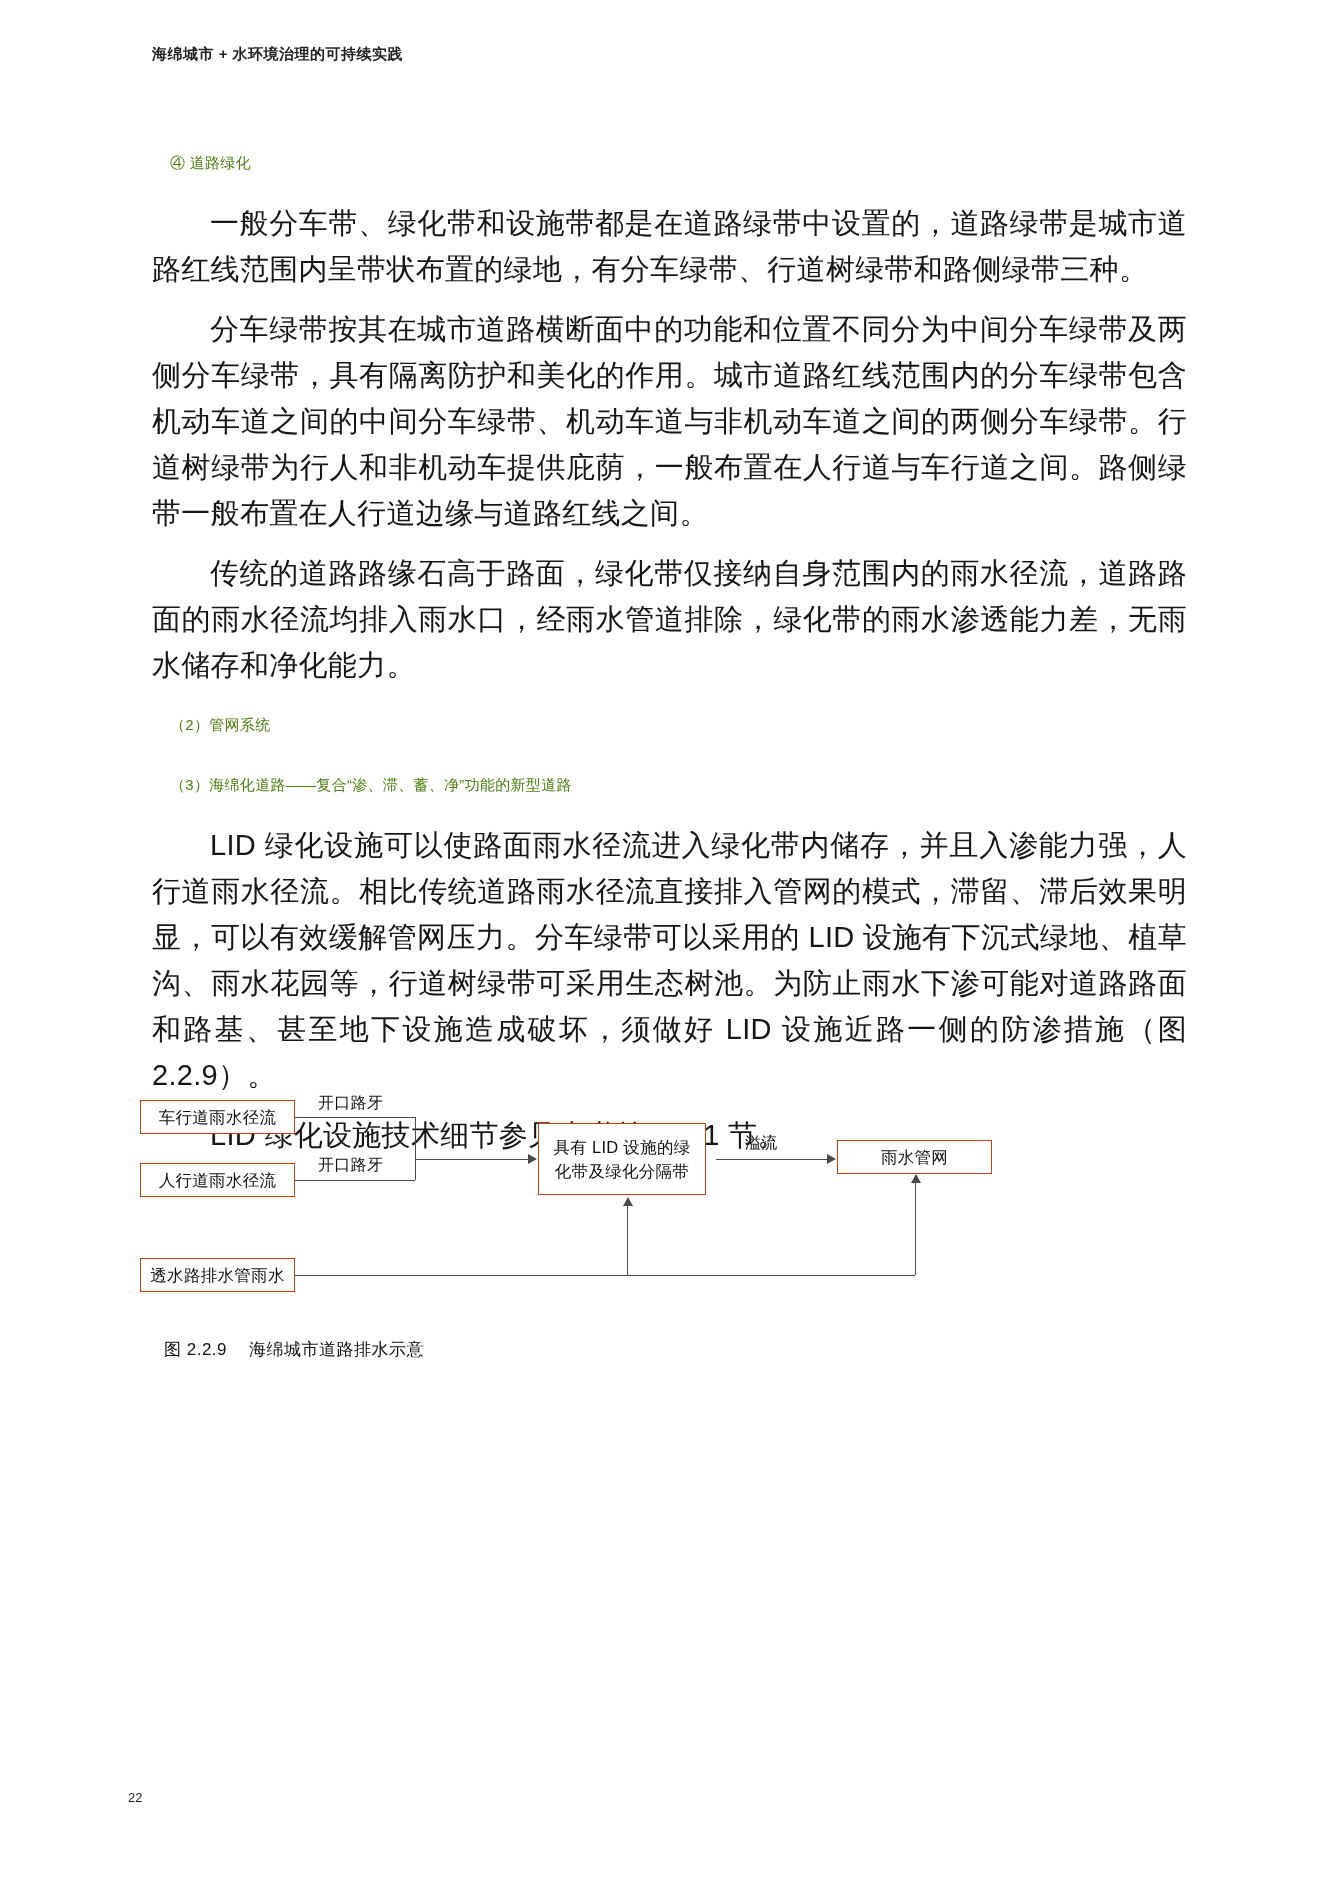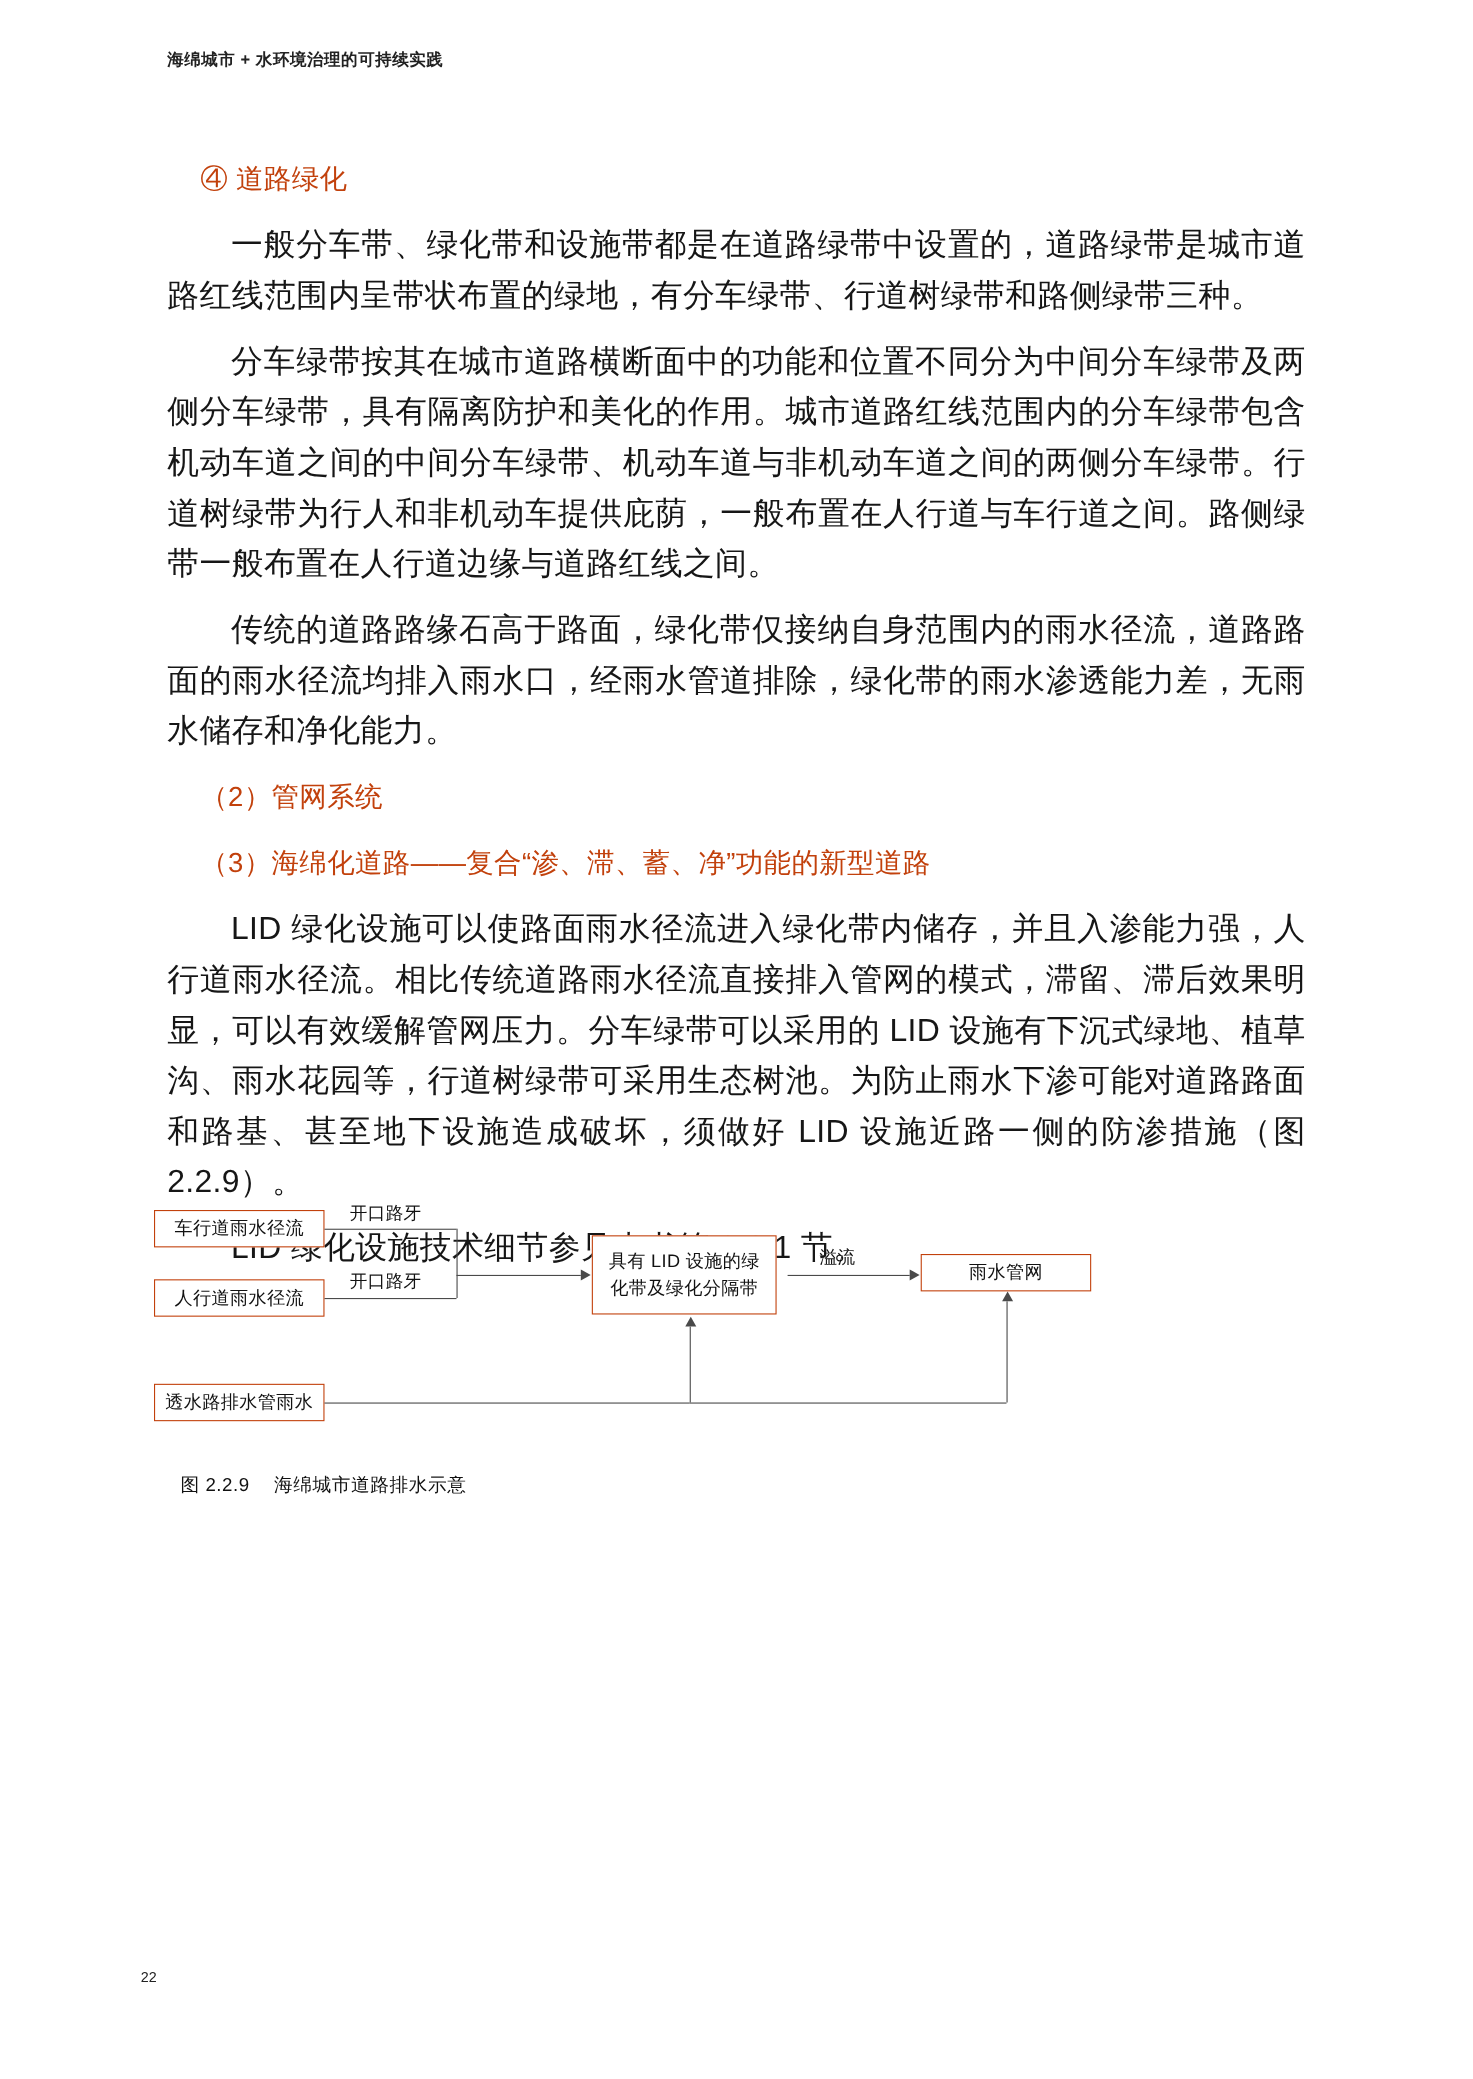--- a/index.html
+++ b/index.html
@@ -40,26 +40,26 @@
     text-align: justify;
     text-justify: inter-character;
     margin: 0 0 14px 0;
     letter-spacing: 0.3px;
     color: #161616;
   }
   .indent {
     text-indent: 2em;
   }
   .heading {
-    font-size: 25px;
+    font-size: 15px;
     line-height: 46px;
     margin: 0 0 14px 0;
     text-indent: 1.2em;
     letter-spacing: 0.3px;
-    color: #c2410c;
+    color: #4d7c0f;
   }
   .figure-wrap {
     position: absolute;
     left: 125px;
     top: 1085px;
     width: 1090px;
     height: 230px;
   }
   .fig-box {
     position: absolute;

